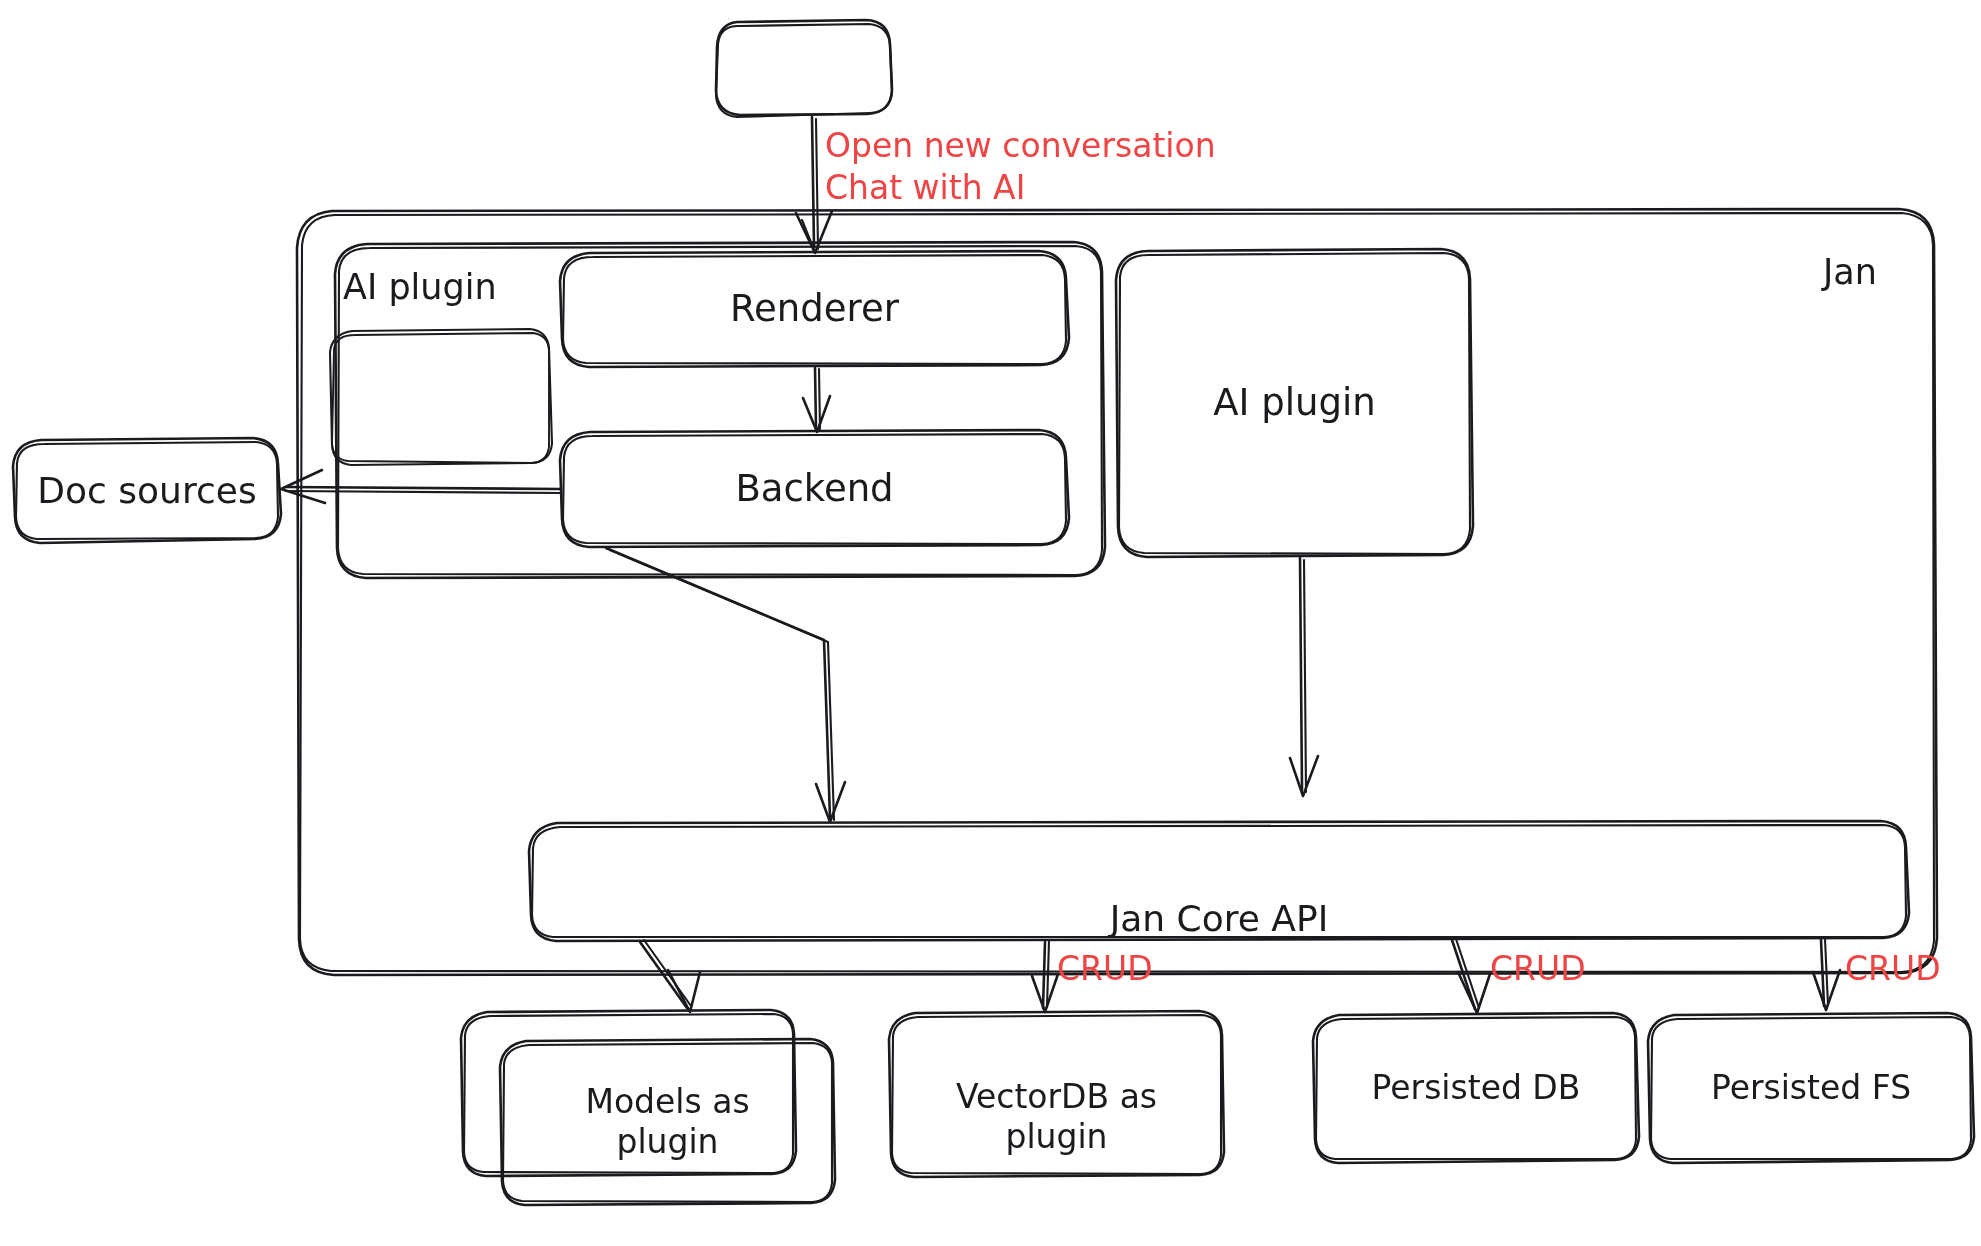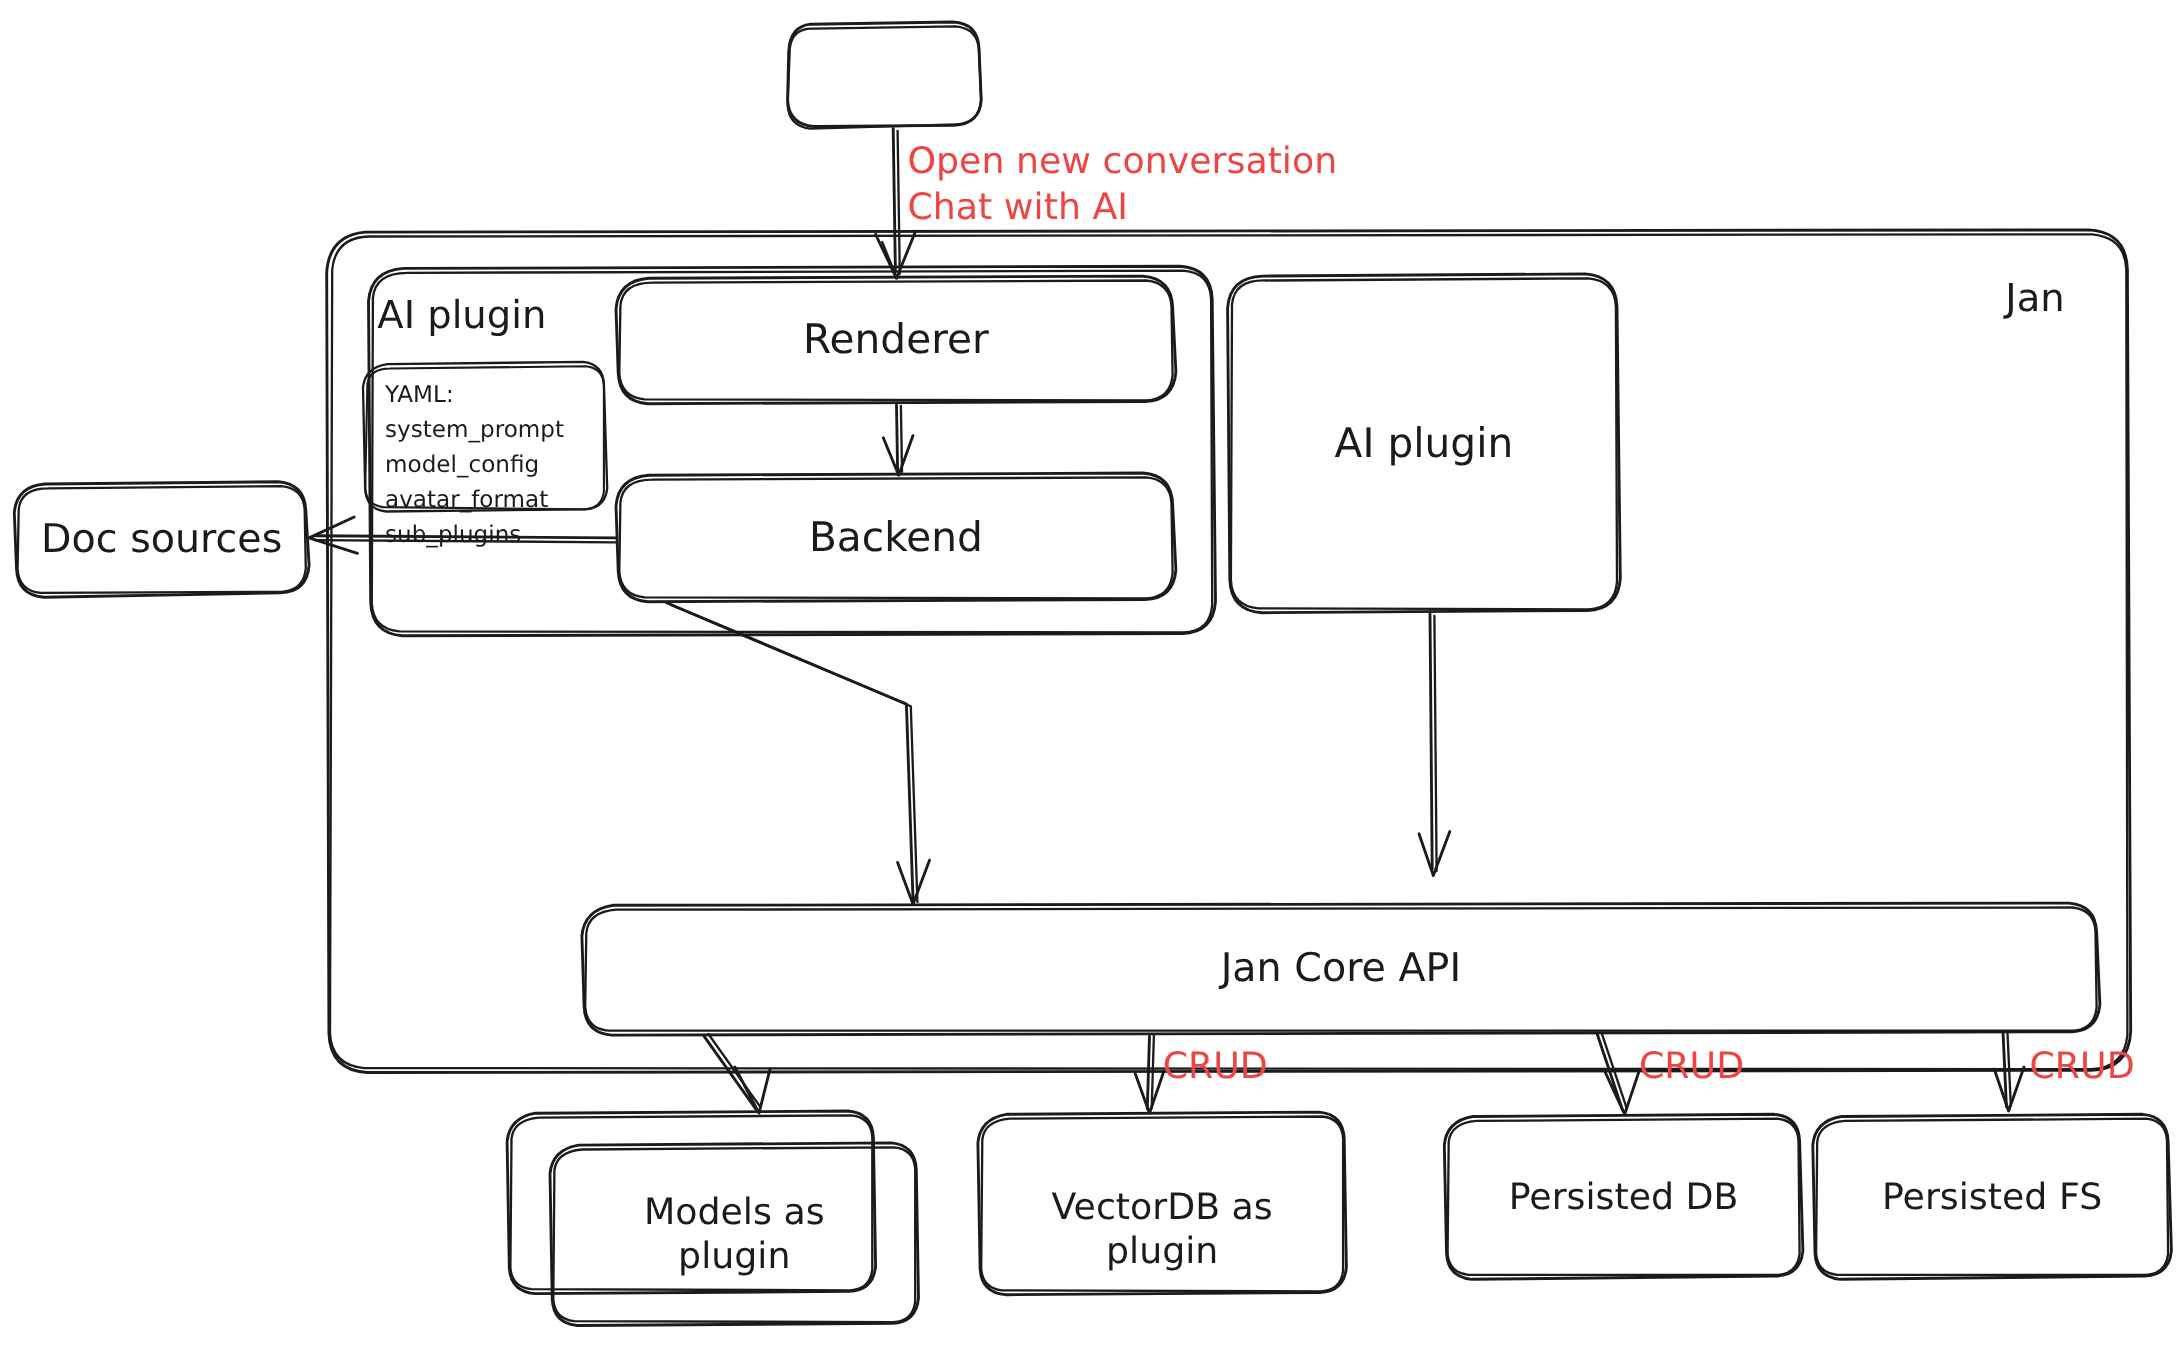--- a/index.html
+++ b/index.html
@@ -173,21 +173,21 @@
   </div>
 
   <div class="node" style="left:1116px;top:249px;width:357px;height:308px;">
     <span class="lbl t-xl">AI plugin</span>
   </div>
 
   <div class="node" style="left:13px;top:438px;width:268px;height:105px;">
     <span class="lbl t-lg">Doc sources</span>
   </div>
 
-  <div class="node" style="left:529px;top:821px;width:1380px;height:120px;">
+  <div class="node" style="left:529px;top:821px;width:1380px;height:120px;align-items:flex-end;">
     <span class="lbl t-lg">Jan Core API</span>
   </div>
 
   <div class="node" style="left:500px;top:1039px;width:335px;height:166px;">
     <span class="lbl t-md" style="white-space:pre-line;">Models as
 plugin</span>
   </div>
 
   <div class="node" style="left:889px;top:1011px;width:335px;height:148px;margin-top:32px;">
     <span class="lbl t-md" style="white-space:pre-line;">VectorDB as
@@ -195,25 +195,20 @@
   </div>
 
   <div class="node" style="left:1313px;top:1013px;width:326px;height:150px;">
     <span class="lbl t-md">Persisted DB</span>
   </div>
 
   <div class="node" style="left:1648px;top:1013px;width:326px;height:150px;">
     <span class="lbl t-md">Persisted FS</span>
   </div>
 
-  <div class="yamltext" style="left:350px;top:343px;">YAML:
-system_prompt
-model_config
-avatar_format
-sub_plugins</div>
 
   <div class="edgelabel" style="left:825px;top:125px;">Open new conversation
 Chat with AI</div>
 
 
   <div class="edgelabel" style="left:1057px;top:948px;">CRUD</div>
 
   <div class="edgelabel" style="left:1490px;top:948px;">CRUD</div>
 
   <div class="edgelabel" style="left:1845px;top:948px;">CRUD</div>

